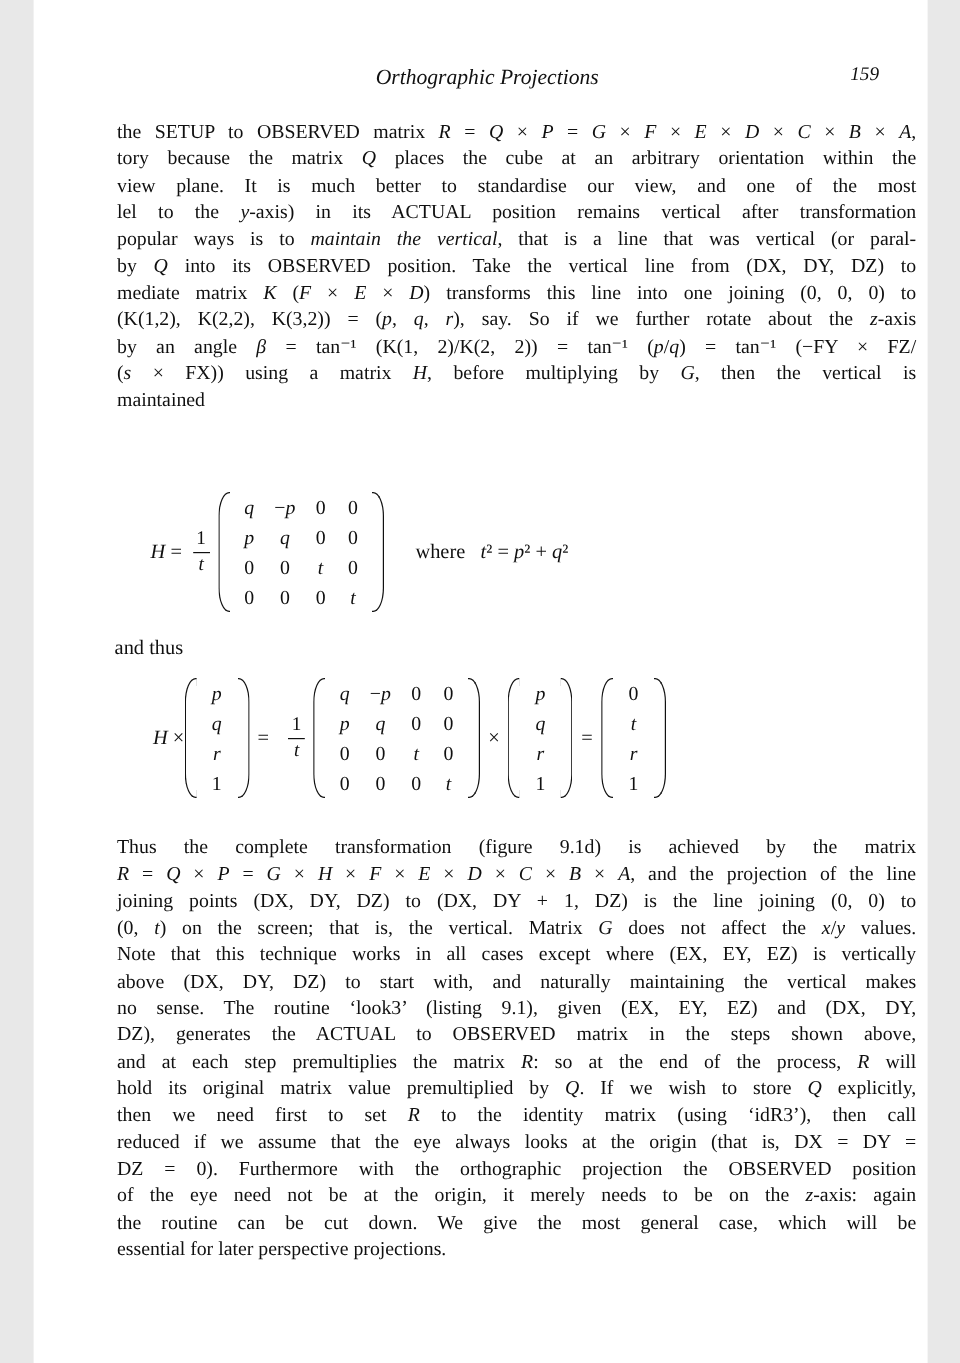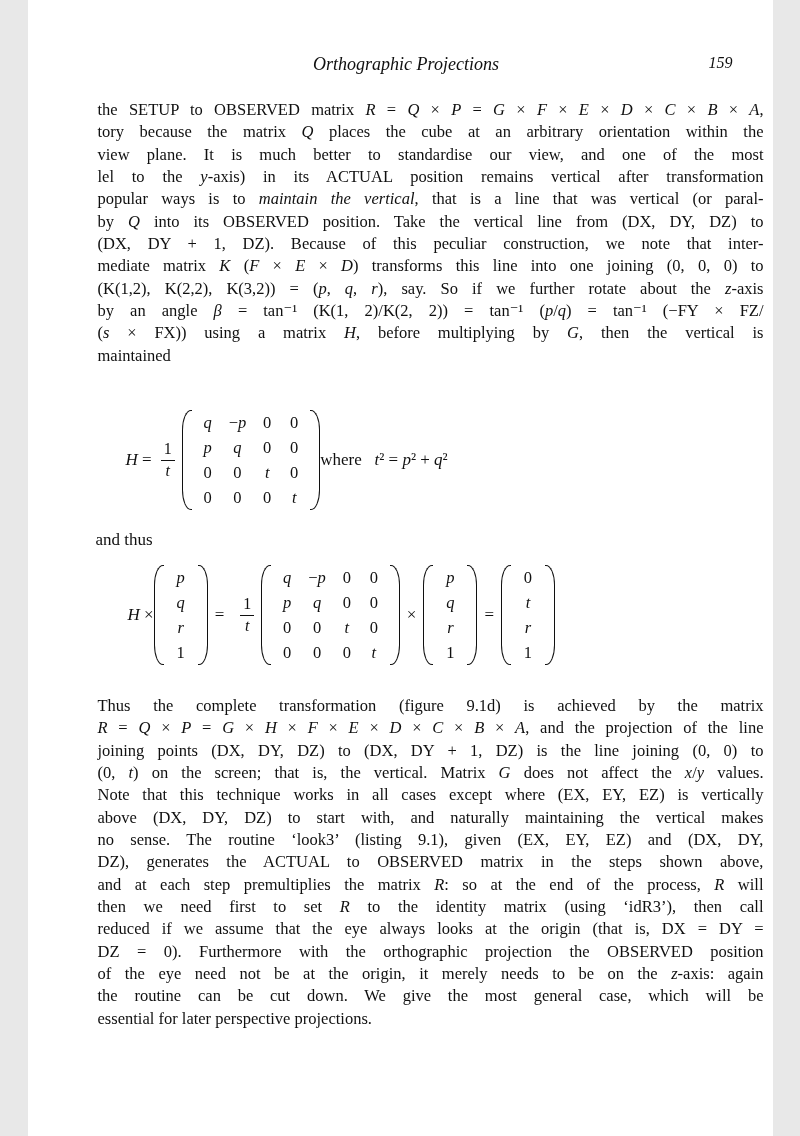--- a/index.html
+++ b/index.html
@@ -20,21 +20,21 @@
   .p1 { top:99px; }
   .p2 { top:695px; }
   .tl { text-align:justify; text-align-last:justify; white-space:normal; }
   .para .tl:last-child { text-align-last:left; }
   .andthus { position:absolute; left:68px; top:529px; line-height:22px; }
 
   .equation { position:absolute; display:flex; align-items:center; height:106px; }
   .eq1 { top:407px; left:98px; }
   .eq2 { top:562px; left:100px; }
   .mtext { font-size:17px; white-space:pre; }
-  .where { }
+  .where { margin-left:26px; }
   .opgap { margin:0 7px; font-size:17px; }
 
   .frac { display:inline-flex; flex-direction:column; align-items:center; margin:0 7px 0 9px; font-size:16px; line-height:1.15; }
   .frac .num { border-bottom:1.5px solid #101010; padding:0 3px 1px; }
   .frac .den { padding-top:1px; }
 
   .mx { display:inline-flex; align-items:stretch; }
   .paren { width:9px; flex:none; }
   .pl { border-left:1.6px solid #101010; border-top:1.6px solid #101010; border-bottom:1.6px solid #101010;
         border-top-left-radius:9px 20px; border-bottom-left-radius:9px 20px; margin-right:4px; }
@@ -54,21 +54,20 @@
     <span class="folio">159</span>
   </div>
 
   <div class="para p1">
       <div class="tl">the SETUP to OBSERVED matrix <i>R</i> = <i>Q</i> × <i>P</i> = <i>G</i> × <i>F</i> × <i>E</i> × <i>D</i> × <i>C</i> × <i>B</i> × <i>A</i>,</div>
       <div class="tl">tory because the matrix <i>Q</i> places the cube at an arbitrary orientation within the</div>
       <div class="tl">view plane. It is much better to standardise our view, and one of the most</div>
       <div class="tl">lel to the <i>y</i>-axis) in its ACTUAL position remains vertical after transformation</div>
       <div class="tl">popular ways is to <i>maintain the vertical</i>, that is a line that was vertical (or paral-</div>
       <div class="tl">by <i>Q</i> into its OBSERVED position. Take the vertical line from (DX, DY, DZ) to</div>
-      <div class="tl">(DX, DY + 1, DZ). Because of this peculiar construction, we note that inter-</div>
       <div class="tl">mediate matrix <i>K</i> (<i>F</i> × <i>E</i> × <i>D</i>) transforms this line into one joining (0, 0, 0) to</div>
       <div class="tl">(K(1,2), K(2,2), K(3,2)) = (<i>p</i>, <i>q</i>, <i>r</i>), say. So if we further rotate about the <i>z</i>-axis</div>
       <div class="tl">by an angle <i>β</i> = tan⁻¹ (K(1, 2)/K(2, 2)) = tan⁻¹ (<i>p</i>/<i>q</i>) = tan⁻¹ (−FY × FZ/</div>
       <div class="tl">(<i>s</i> × FX)) using a matrix <i>H</i>, before multiplying by <i>G</i>, then the vertical is</div>
       <div class="tl">maintained</div>
     </div>
 
   <div class="equation eq1">
     <span class="mtext"><i>H</i> =</span>
     <span class="frac">
@@ -204,20 +203,21 @@
   <div class="para p2">
       <div class="tl">Thus the complete transformation (figure 9.1d) is achieved by the matrix</div>
       <div class="tl"><i>R</i> = <i>Q</i> × <i>P</i> = <i>G</i> × <i>H</i> × <i>F</i> × <i>E</i> × <i>D</i> × <i>C</i> × <i>B</i> × <i>A</i>, and the projection of the line</div>
       <div class="tl">joining points (DX, DY, DZ) to (DX, DY + 1, DZ) is the line joining (0, 0) to</div>
       <div class="tl">(0, <i>t</i>) on the screen; that is, the vertical. Matrix <i>G</i> does not affect the <i>x</i>/<i>y</i> values.</div>
       <div class="tl">Note that this technique works in all cases except where (EX, EY, EZ) is vertically</div>
       <div class="tl">above (DX, DY, DZ) to start with, and naturally maintaining the vertical makes</div>
       <div class="tl">no sense. The routine ‘look3’ (listing 9.1), given (EX, EY, EZ) and (DX, DY,</div>
       <div class="tl">DZ), generates the ACTUAL to OBSERVED matrix in the steps shown above,</div>
       <div class="tl">and at each step premultiplies the matrix <i>R</i>: so at the end of the process, <i>R</i> will</div>
+      <div class="tl">hold its original matrix value premultiplied by <i>Q</i>. If we wish to store <i>Q</i> explicitly,</div>
       <div class="tl">then we need first to set <i>R</i> to the identity matrix (using ‘idR3’), then call</div>
       <div class="tl">reduced if we assume that the eye always looks at the origin (that is, DX = DY =</div>
       <div class="tl">DZ = 0). Furthermore with the orthographic projection the OBSERVED position</div>
       <div class="tl">of the eye need not be at the origin, it merely needs to be on the <i>z</i>-axis: again</div>
       <div class="tl">the routine can be cut down. We give the most general case, which will be</div>
       <div class="tl">essential for later perspective projections.</div>
     </div>
 
 </div>
 

